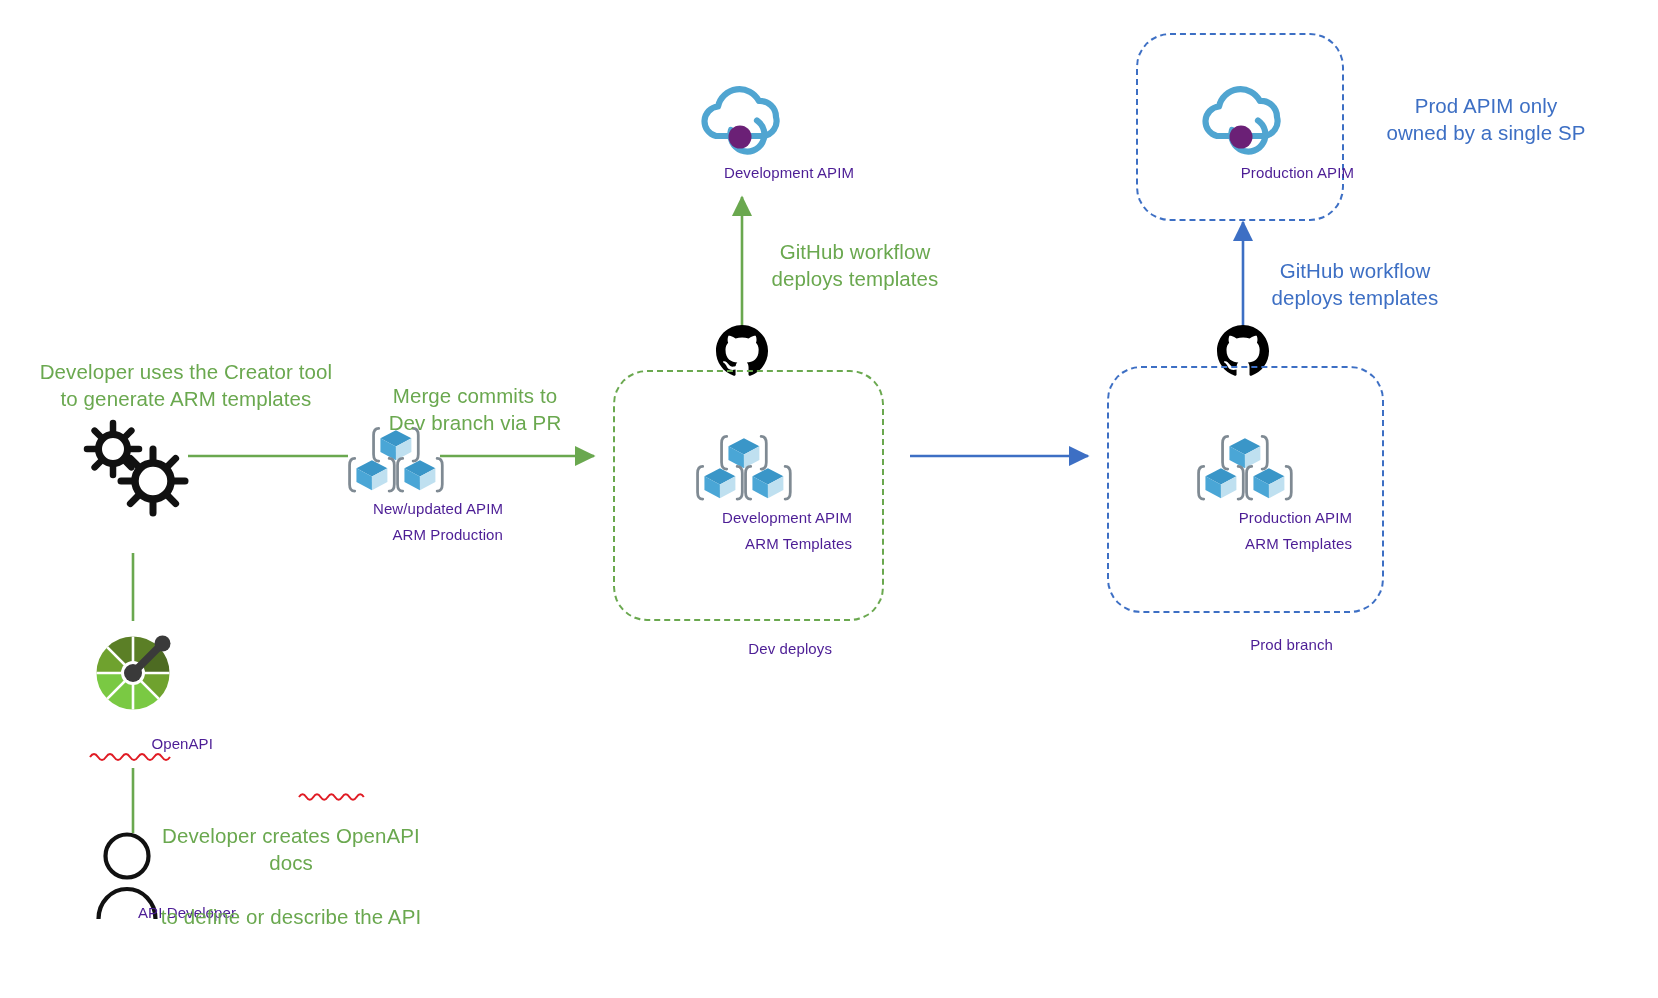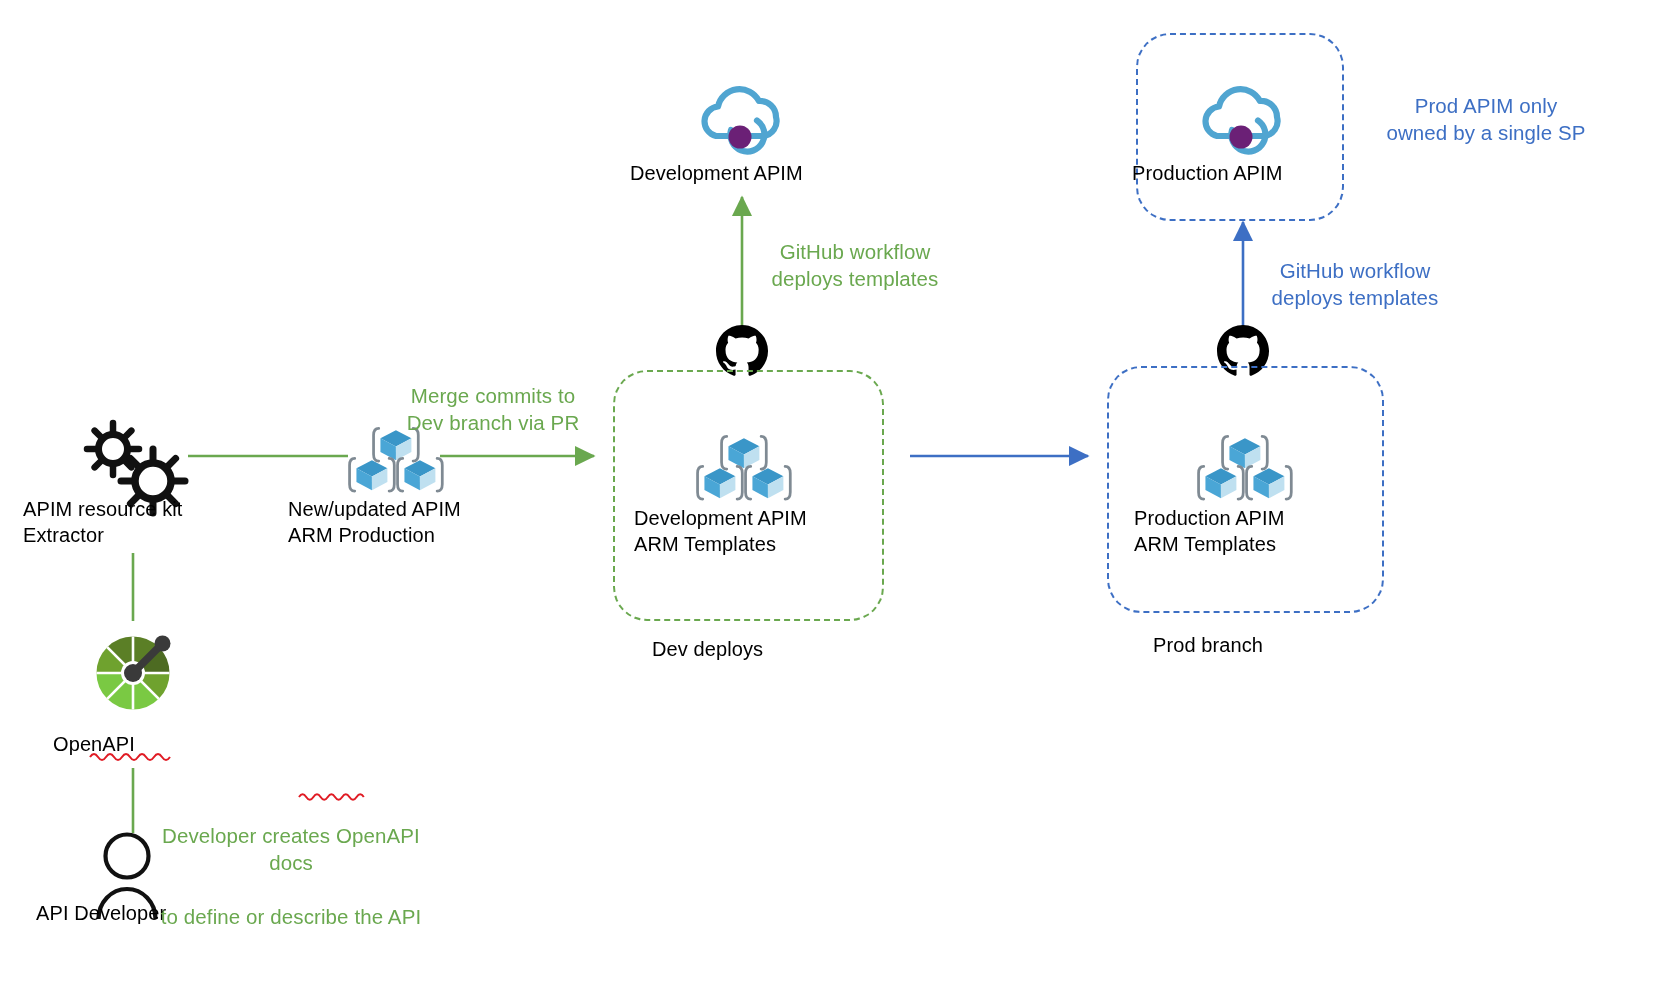--- a/index.html
+++ b/index.html
@@ -16,24 +16,24 @@
     overflow: hidden;
   }
   #canvas {
     position: absolute;
     left: 0; top: 0;
     width: 1658px;
     height: 998px;
   }
   .label {
     position: absolute;
-    color: #000000;
-    font-size: 20px;
+    color: #4c1d95;
+    font-size: 15px;
     line-height: 26px;
-    text-align: left;
+    text-align: right;
     white-space: pre-line;
     letter-spacing: 0.1px;
   }
   .note {
     position: absolute;
     font-size: 20.5px;
     line-height: 27px;
     white-space: pre-line;
     letter-spacing: 0.1px;
   }
@@ -250,42 +250,42 @@
   <div class="branch-box apim-prod" style="left:1136px; top:33px; width:204px; height:184px;"></div>
 
   <div class="branch-box dev" style="left:613px; top:370px; width:267px; height:247px;"></div>
 
   <div class="branch-box prod" style="left:1107px; top:366px; width:273px; height:243px;"></div>
 
   <div class="label" style="left:36px; top:900px; width:200px;">API Developer</div>
 
   <div class="label" style="left:53px; top:731px; width:160px;">OpenAPI</div>
 
-  <div class="label" style="left:23px; top:496px; width:220px;">APIM resource kit
-Extractor</div>
 
   <div class="label" style="left:288px; top:496px; width:215px;">New/updated APIM
 ARM Production</div>
 
   <div class="label" style="left:634px; top:505px; width:218px;">Development APIM
 ARM Templates</div>
 
   <div class="label" style="left:1134px; top:505px; width:218px;">Production APIM
 ARM Templates</div>
 
   <div class="label" style="left:630px; top:160px; width:224px;">Development APIM</div>
 
   <div class="label" style="left:1132px; top:160px; width:222px;">Production APIM</div>
 
   <div class="label" style="left:652px; top:636px; width:180px;">Dev deploys</div>
 
   <div class="label" style="left:1153px; top:632px; width:180px;">Prod branch</div>
 
-
-  <div class="note green center" style="left:398px; top:382px; width:190px;">Merge commits to
+  <div class="note green center" style="left:33px; top:358px; width:306px;">Developer uses the Creator tool
+to generate ARM templates</div>
+
+  <div class="note green center" style="left:380px; top:382px; width:190px;">Merge commits to
 Dev branch via PR</div>
 
   <div class="note green center" style="left:760px; top:238px; width:190px;">GitHub workflow
 deploys templates</div>
 
   <div class="note blue center" style="left:1260px; top:257px; width:190px;">GitHub workflow
 deploys templates</div>
 
 
   <div class="note green center" style="left:146px; top:768px; width:290px;">

